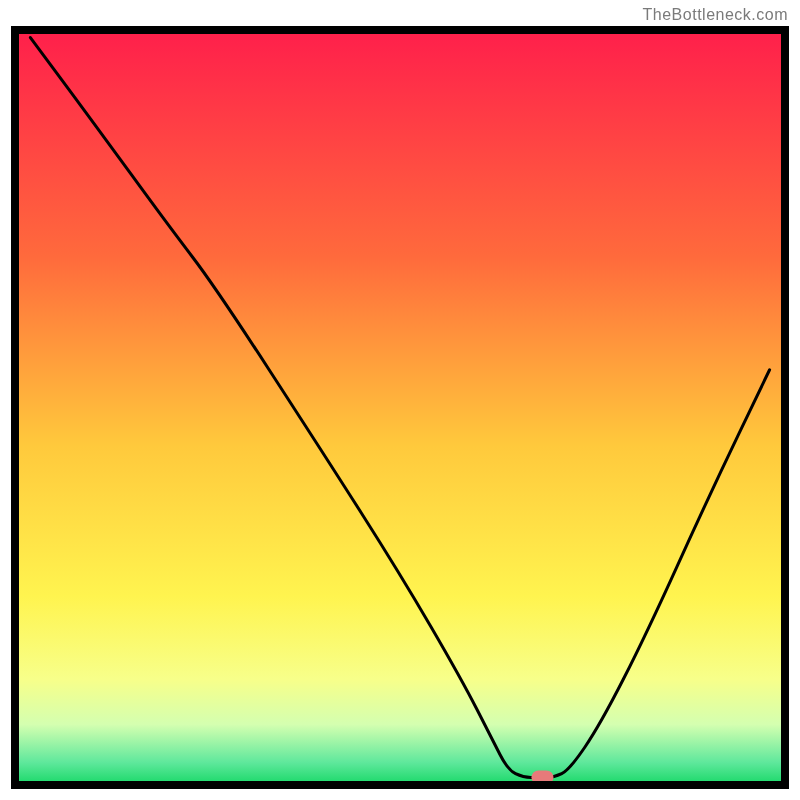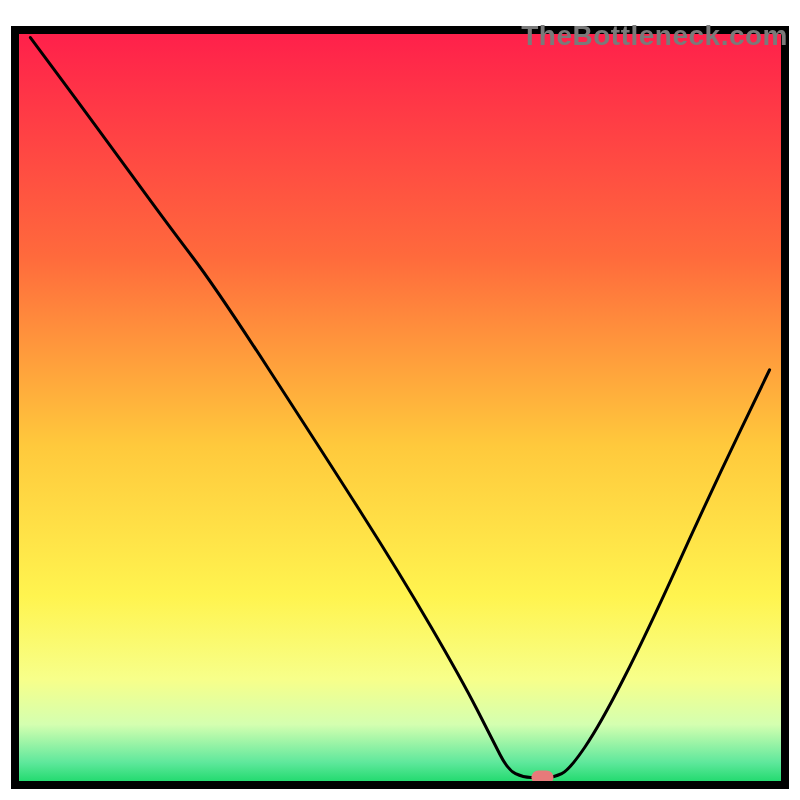--- a/index.html
+++ b/index.html
@@ -10,25 +10,25 @@
     background: #ffffff;
     font-family: Arial, Helvetica, sans-serif;
   }
   .chart-container {
     position: relative;
     width: 800px;
     height: 800px;
   }
   .watermark {
     position: absolute;
-    top: 20px;
+    top: 6px;
     right: 12px;
     color: #7a7a7a;
-    font-size: 28px;
-    font-weight: 700;
+    font-size: 16px;
+    font-weight: 400;
     letter-spacing: 0.5px;
     z-index: 10;
   }
   svg {
     display: block;
   }
 </style>
 </head>
 <body>
 

